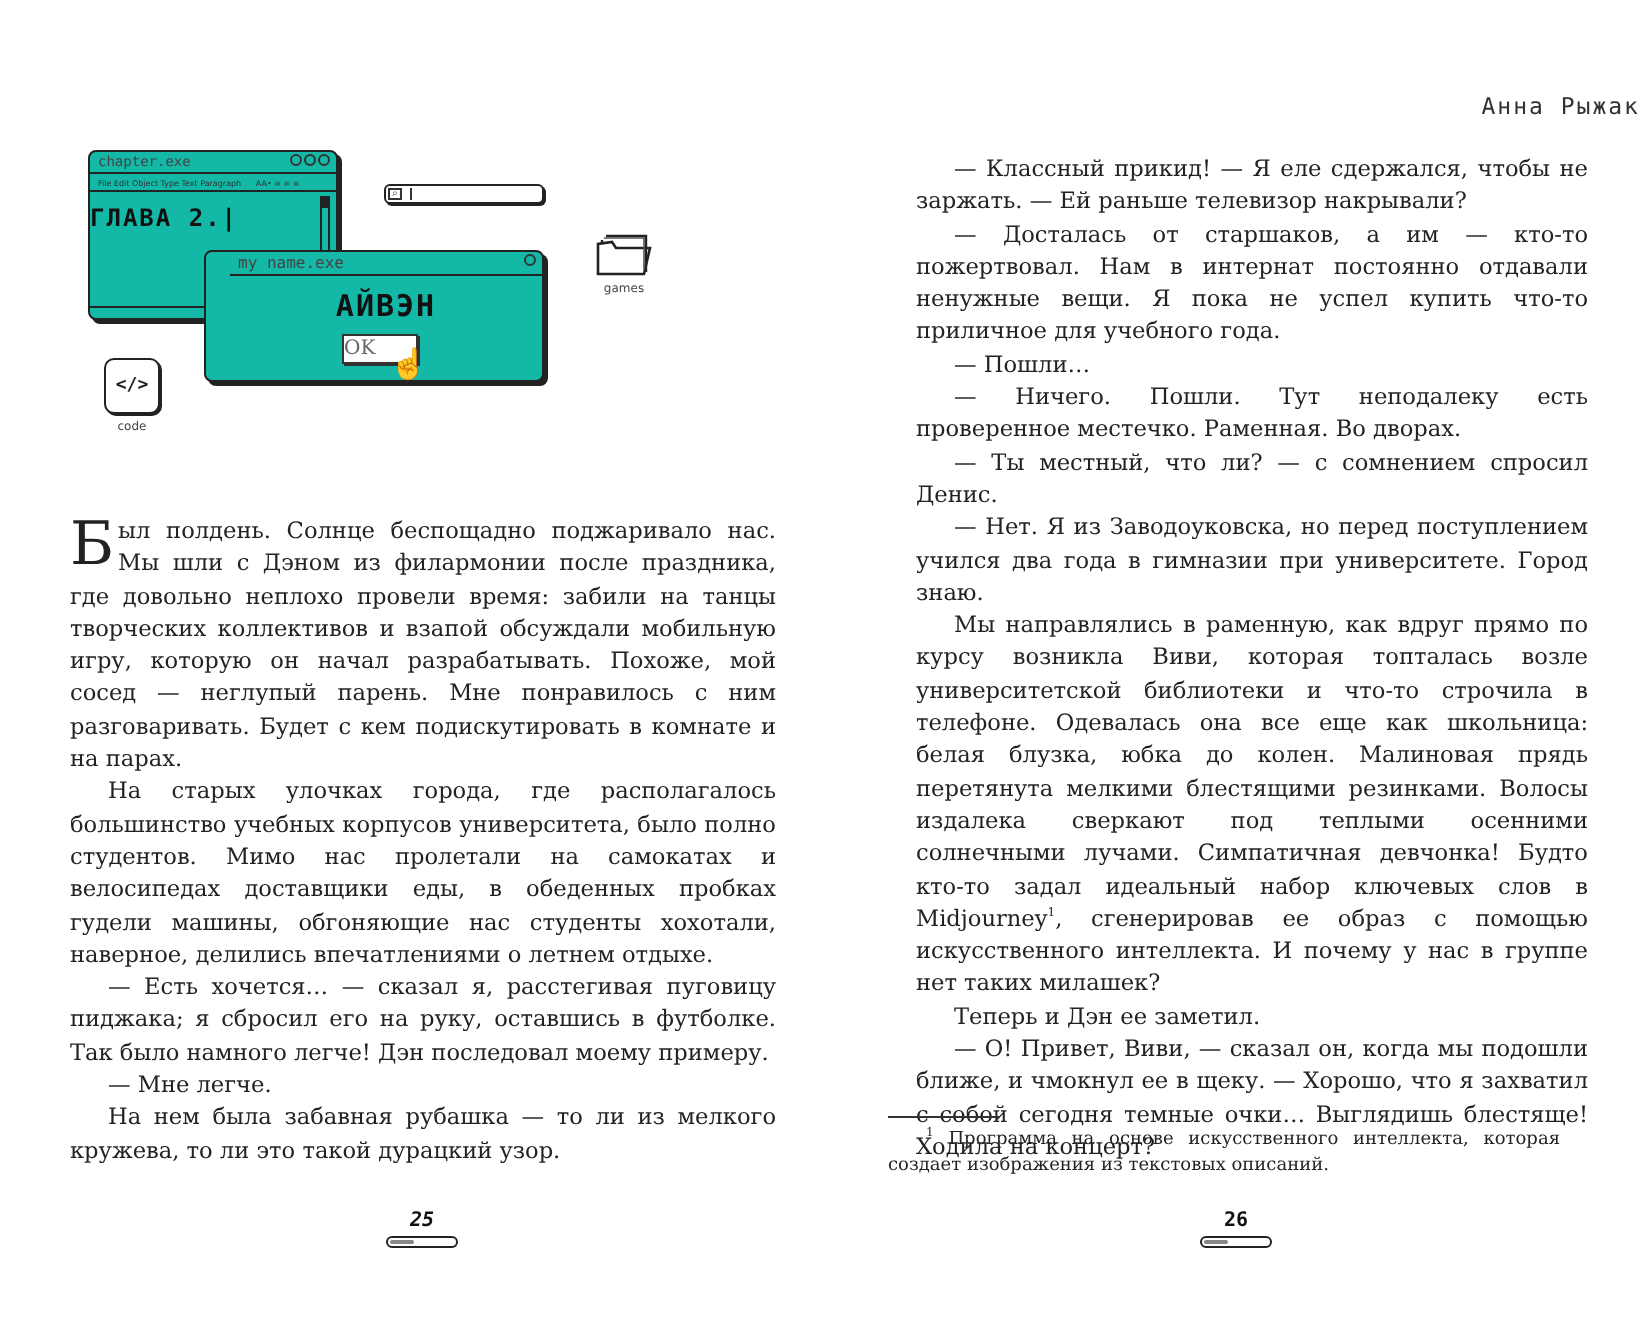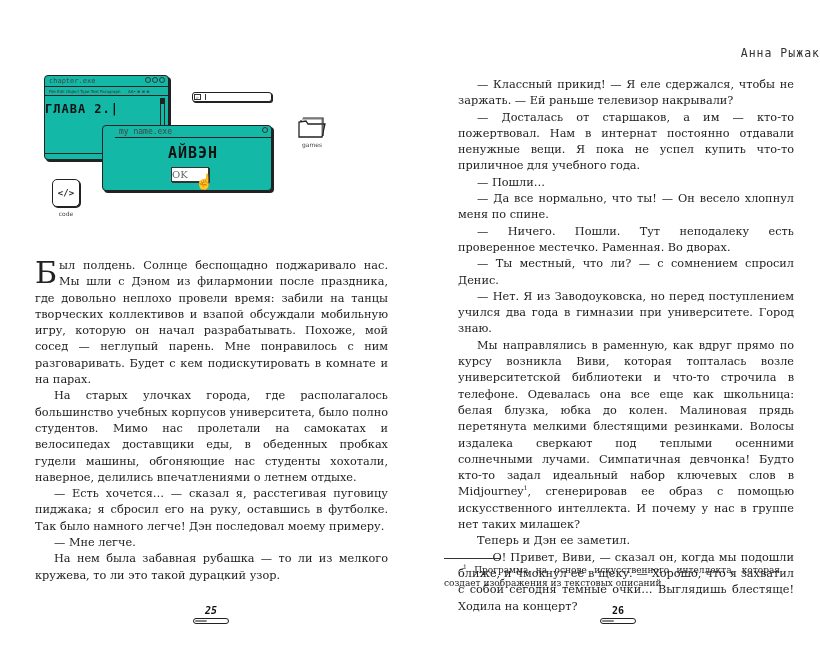--- a/index.html
+++ b/index.html
@@ -133,21 +133,20 @@
   </div>
 </div>
 
 <div class="page page-right">
   <div class="running-head">Анна Рыжак</div>
 
   <div class="text-block right-text">
     <p>— Классный прикид! — Я еле сдержался, чтобы не заржать. — Ей раньше телевизор накрывали?</p>
     <p>— Досталась от старшаков, а им — кто-то пожертвовал. Нам в интернат постоянно отдавали ненужные вещи. Я пока не успел купить что-то приличное для учебного года.</p>
     <p>— Пошли…</p>
-    <p>— Да все нормально, что ты! — Он весело хлопнул меня по спине.</p>
     <p>— Ничего. Пошли. Тут неподалеку есть проверенное местечко. Раменная. Во дворах.</p>
     <p>— Ты местный, что ли? — с сомнением спросил Денис.</p>
     <p>— Нет. Я из Заводоуковска, но перед поступлением учился два года в гимназии при университете. Город знаю.</p>
     <p><span>Мы направлялись в раменную, как вдруг прямо по курсу возникла Виви, которая топталась возле университетской библиотеки и что-то строчила в телефоне. Одевалась она все еще как школьница: белая блузка, юбка до колен. Малиновая прядь перетянута мелкими блестящими резинками. Волосы издалека сверкают под теплыми осенними солнечными лучами. Симпатичная девчонка! Будто кто-то задал идеальный набор ключевых слов в Midjourney</span><sup>1</sup><span>, сгенерировав ее образ с помощью искусственного интеллекта. И почему у нас в группе нет таких милашек?</span></p>
     <p>Теперь и Дэн ее заметил.</p>
     <p>— О! Привет, Виви, — сказал он, когда мы подошли ближе, и чмокнул ее в щеку. — Хорошо, что я захватил с собой сегодня темные очки… Выглядишь блестяще! Ходила на концерт?</p>
   </div>
 
   <div class="footnote-rule"></div>
   <div class="footnote">

